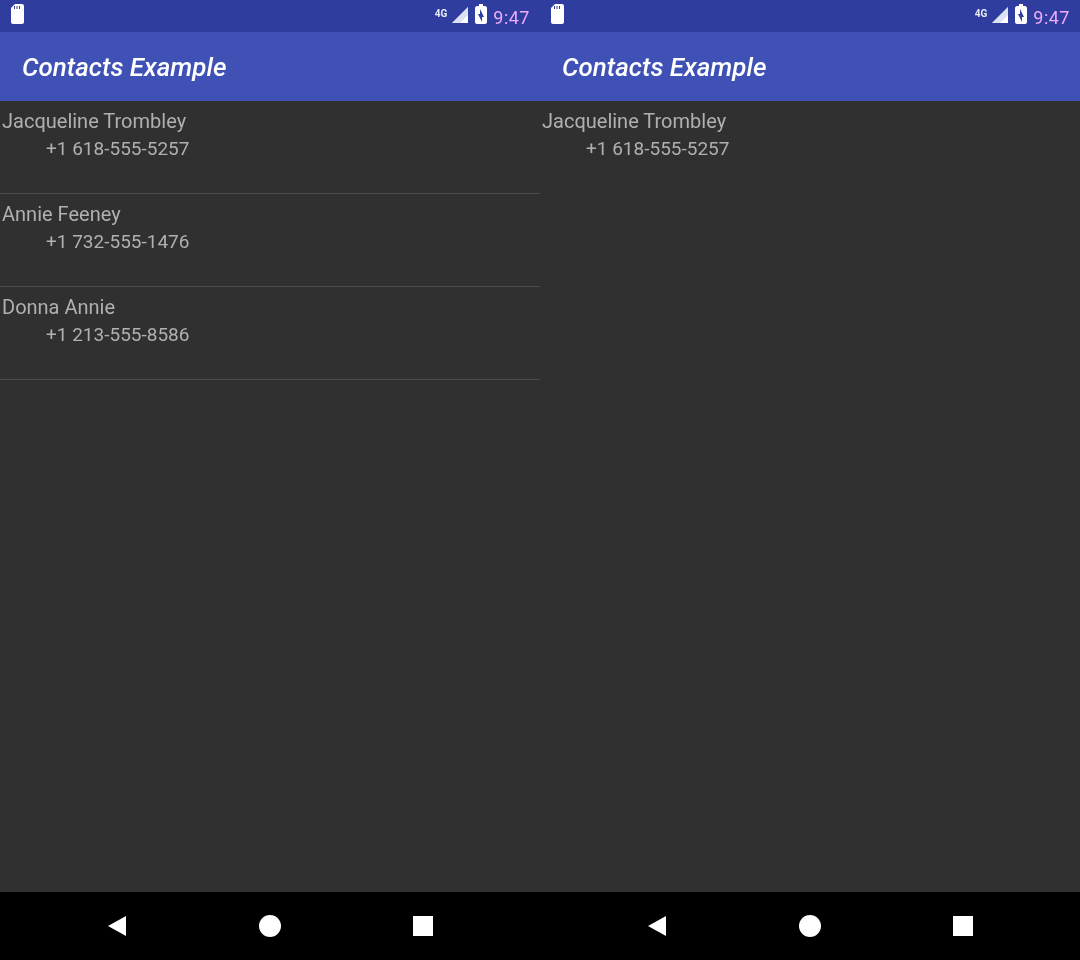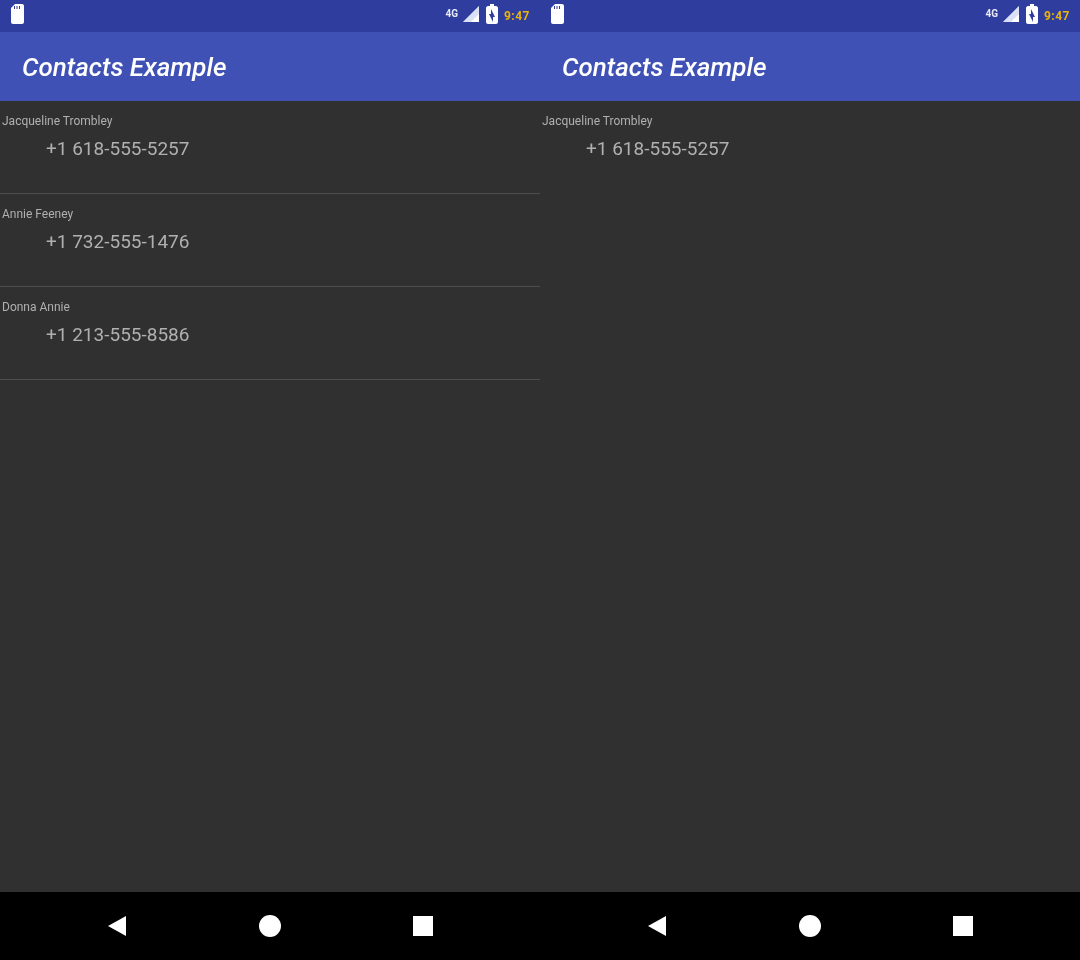--- a/index.html
+++ b/index.html
@@ -22,21 +22,21 @@
       height: 32px;
       background: #2f3e9e;
       display: flex;
       align-items: center;
       justify-content: space-between;
       padding: 0 10px;
       color: #fff;
       font-size: 16px;
     }
     .status-left { display: flex; align-items: center; gap: 6px; }
-    .status-right { display: flex; align-items: center; gap: 6px; }
+    .status-right { display: flex; align-items: flex-end; gap: 6px; }
     .status-right .four-g {
       font-size: 10px;
       font-weight: 700;
       color: #e8eaf6;
       margin-right: -2px;
       align-self: flex-start;
       margin-top: 4px;
     }
     .app-bar {
       height: 69px;
@@ -52,35 +52,35 @@
     .content {
       flex: 1;
       background: #303030;
     }
     .list-item {
       padding: 7px 0 31px 0;
       border-bottom: 1px solid #4d4d4d;
     }
     .item-name {
       color: #b0b0b0;
-      font-size: 12px;
+      font-size: 20px;
       line-height: 27px;
       padding: 0 2px;
     }
     .item-phone {
       color: #b0b0b0;
       font-size: 19px;
       line-height: 27px;
       padding: 0 2px;
       margin-left: 44px;
     }
     .time {
-      font-size: 12px;
-      font-weight: 700;
-      color: #eab308;
+      font-size: 18px;
+      font-weight: 400;
+      color: #f0abfc;
       letter-spacing: 0.5px;
     }
     .nav-bar {
       height: 68px;
       background: #000;
       width: 540px;
       position: absolute;
       bottom: 0;
       display: flex;
       align-items: center;

